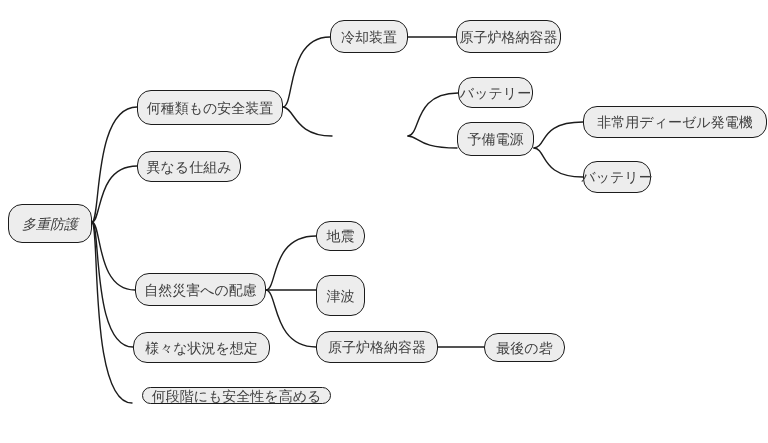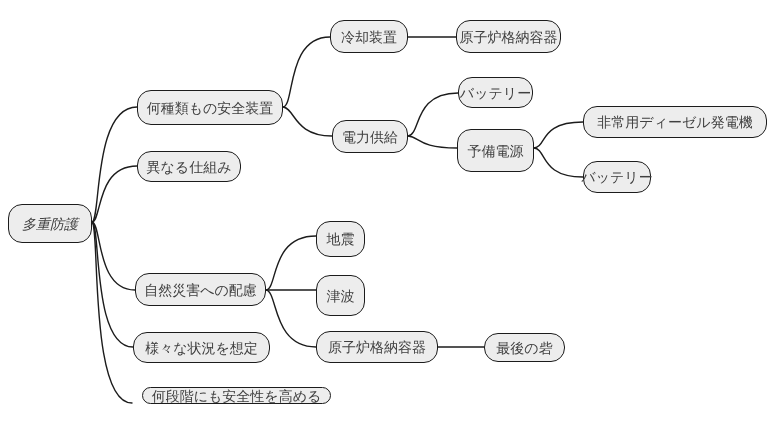--- a/index.html
+++ b/index.html
@@ -65,27 +65,26 @@
     <path d="M266,290 C278,289 270,236 316,236"></path>
     <path d="M266,290 C276,290 290,290 316,290"></path>
     <path d="M266,290 C278,291 272,347 316,347"></path>
     <path d="M438,347 L484,347"></path>
   </svg>
 
   <div class="node" style="left:8px;   top:204px; width:84px;  height:39px;font-style:italic;">多重防護</div>
   <div class="node" style="left:137px; top:90px;  width:146px; height:35px;">何種類もの安全装置</div>
   <div class="node" style="left:330px; top:20px;  width:78px;  height:33px;">冷却装置</div>
   <div class="node" style="left:456px; top:20px;  width:105px; height:33px;">原子炉格納容器</div>
-  <div class="node" style="left:332px; top:120px; width:76px;  height:33px;">電力供給</div>
   <div class="node" style="left:458px; top:77px;  width:75px;  height:31px;">バッテリー</div>
-  <div class="node" style="left:457px; top:129px; width:77px;  height:43px;">予備電源</div>
+  <div class="node" style="left:457px; top:122px; width:77px;  height:34px;">予備電源</div>
   <div class="node" style="left:583px; top:106px; width:184px; height:32px;">非常用ディーゼル発電機</div>
   <div class="node" style="left:583px; top:161px; width:68px;  height:32px;">バッテリー</div>
   <div class="node" style="left:137px; top:151px; width:104px; height:31px;">異なる仕組み</div>
   <div class="node" style="left:135px; top:273px; width:131px; height:33px;">自然災害への配慮</div>
-  <div class="node" style="left:316px; top:221px; width:49px;  height:36px;">地震</div>
+  <div class="node" style="left:316px; top:221px; width:49px;  height:30px;">地震</div>
   <div class="node" style="left:316px; top:275px; width:49px;  height:41px;">津波</div>
   <div class="node" style="left:316px; top:331px; width:122px; height:32px;">原子炉格納容器</div>
   <div class="node" style="left:484px; top:333px; width:81px;  height:29px;">最後の砦</div>
   <div class="node" style="left:133px; top:332px; width:137px; height:31px;">様々な状況を想定</div>
   <div class="node" style="left:142px; top:387px; width:189px; height:17px;">何段階にも安全性を高める</div>
 
 </div>
 
 </body></html>

